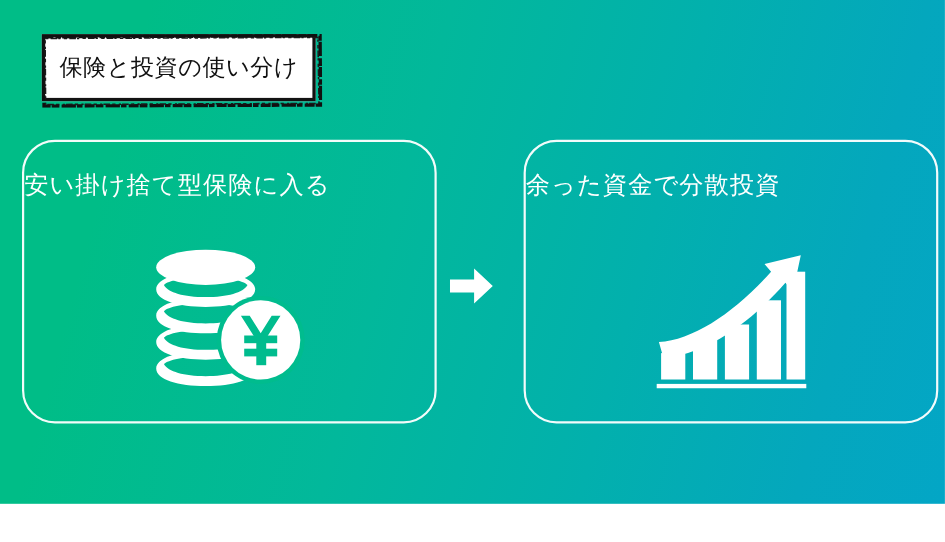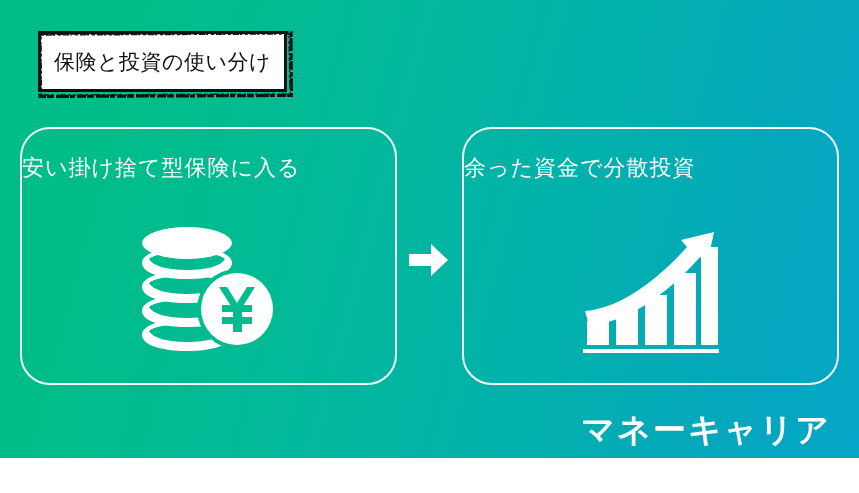--- a/index.html
+++ b/index.html
@@ -57,21 +57,21 @@
   .card {
     position: absolute;
     top: 127px;
     width: 377px;
     height: 258px;
     border: 2px solid rgba(255,255,255,0.95);
     border-radius: 30px;
     box-sizing: border-box;
   }
   #card-left  { left: 20px; }
-  #card-right { left: 462px; }
+  #card-right { left: 476px; }
 
   .card-title {
     position: absolute;
     top: 28px;
     left: 0;
     right: 0;
     text-align: left;
     color: #ffffff;
     font-size: 22px;
     line-height: 1;
@@ -168,15 +168,14 @@
           <rect x="120" y="22" width="17" height="98"></rect>
         </g>
 
         <rect x="2" y="124" width="136" height="5" fill="#ffffff"></rect>
 
         <path d="M4,86 C36,84 74,58 106,22 L100,15 L133,7 L126,40 L119,32 C84,72 44,98 8,100 Z" fill="#ffffff"></path>
       </svg>
     </div>
   </div>
 
-  <div id="brand-logo">マネーキャリア</div>
 
 </div>
 
 </body></html>

